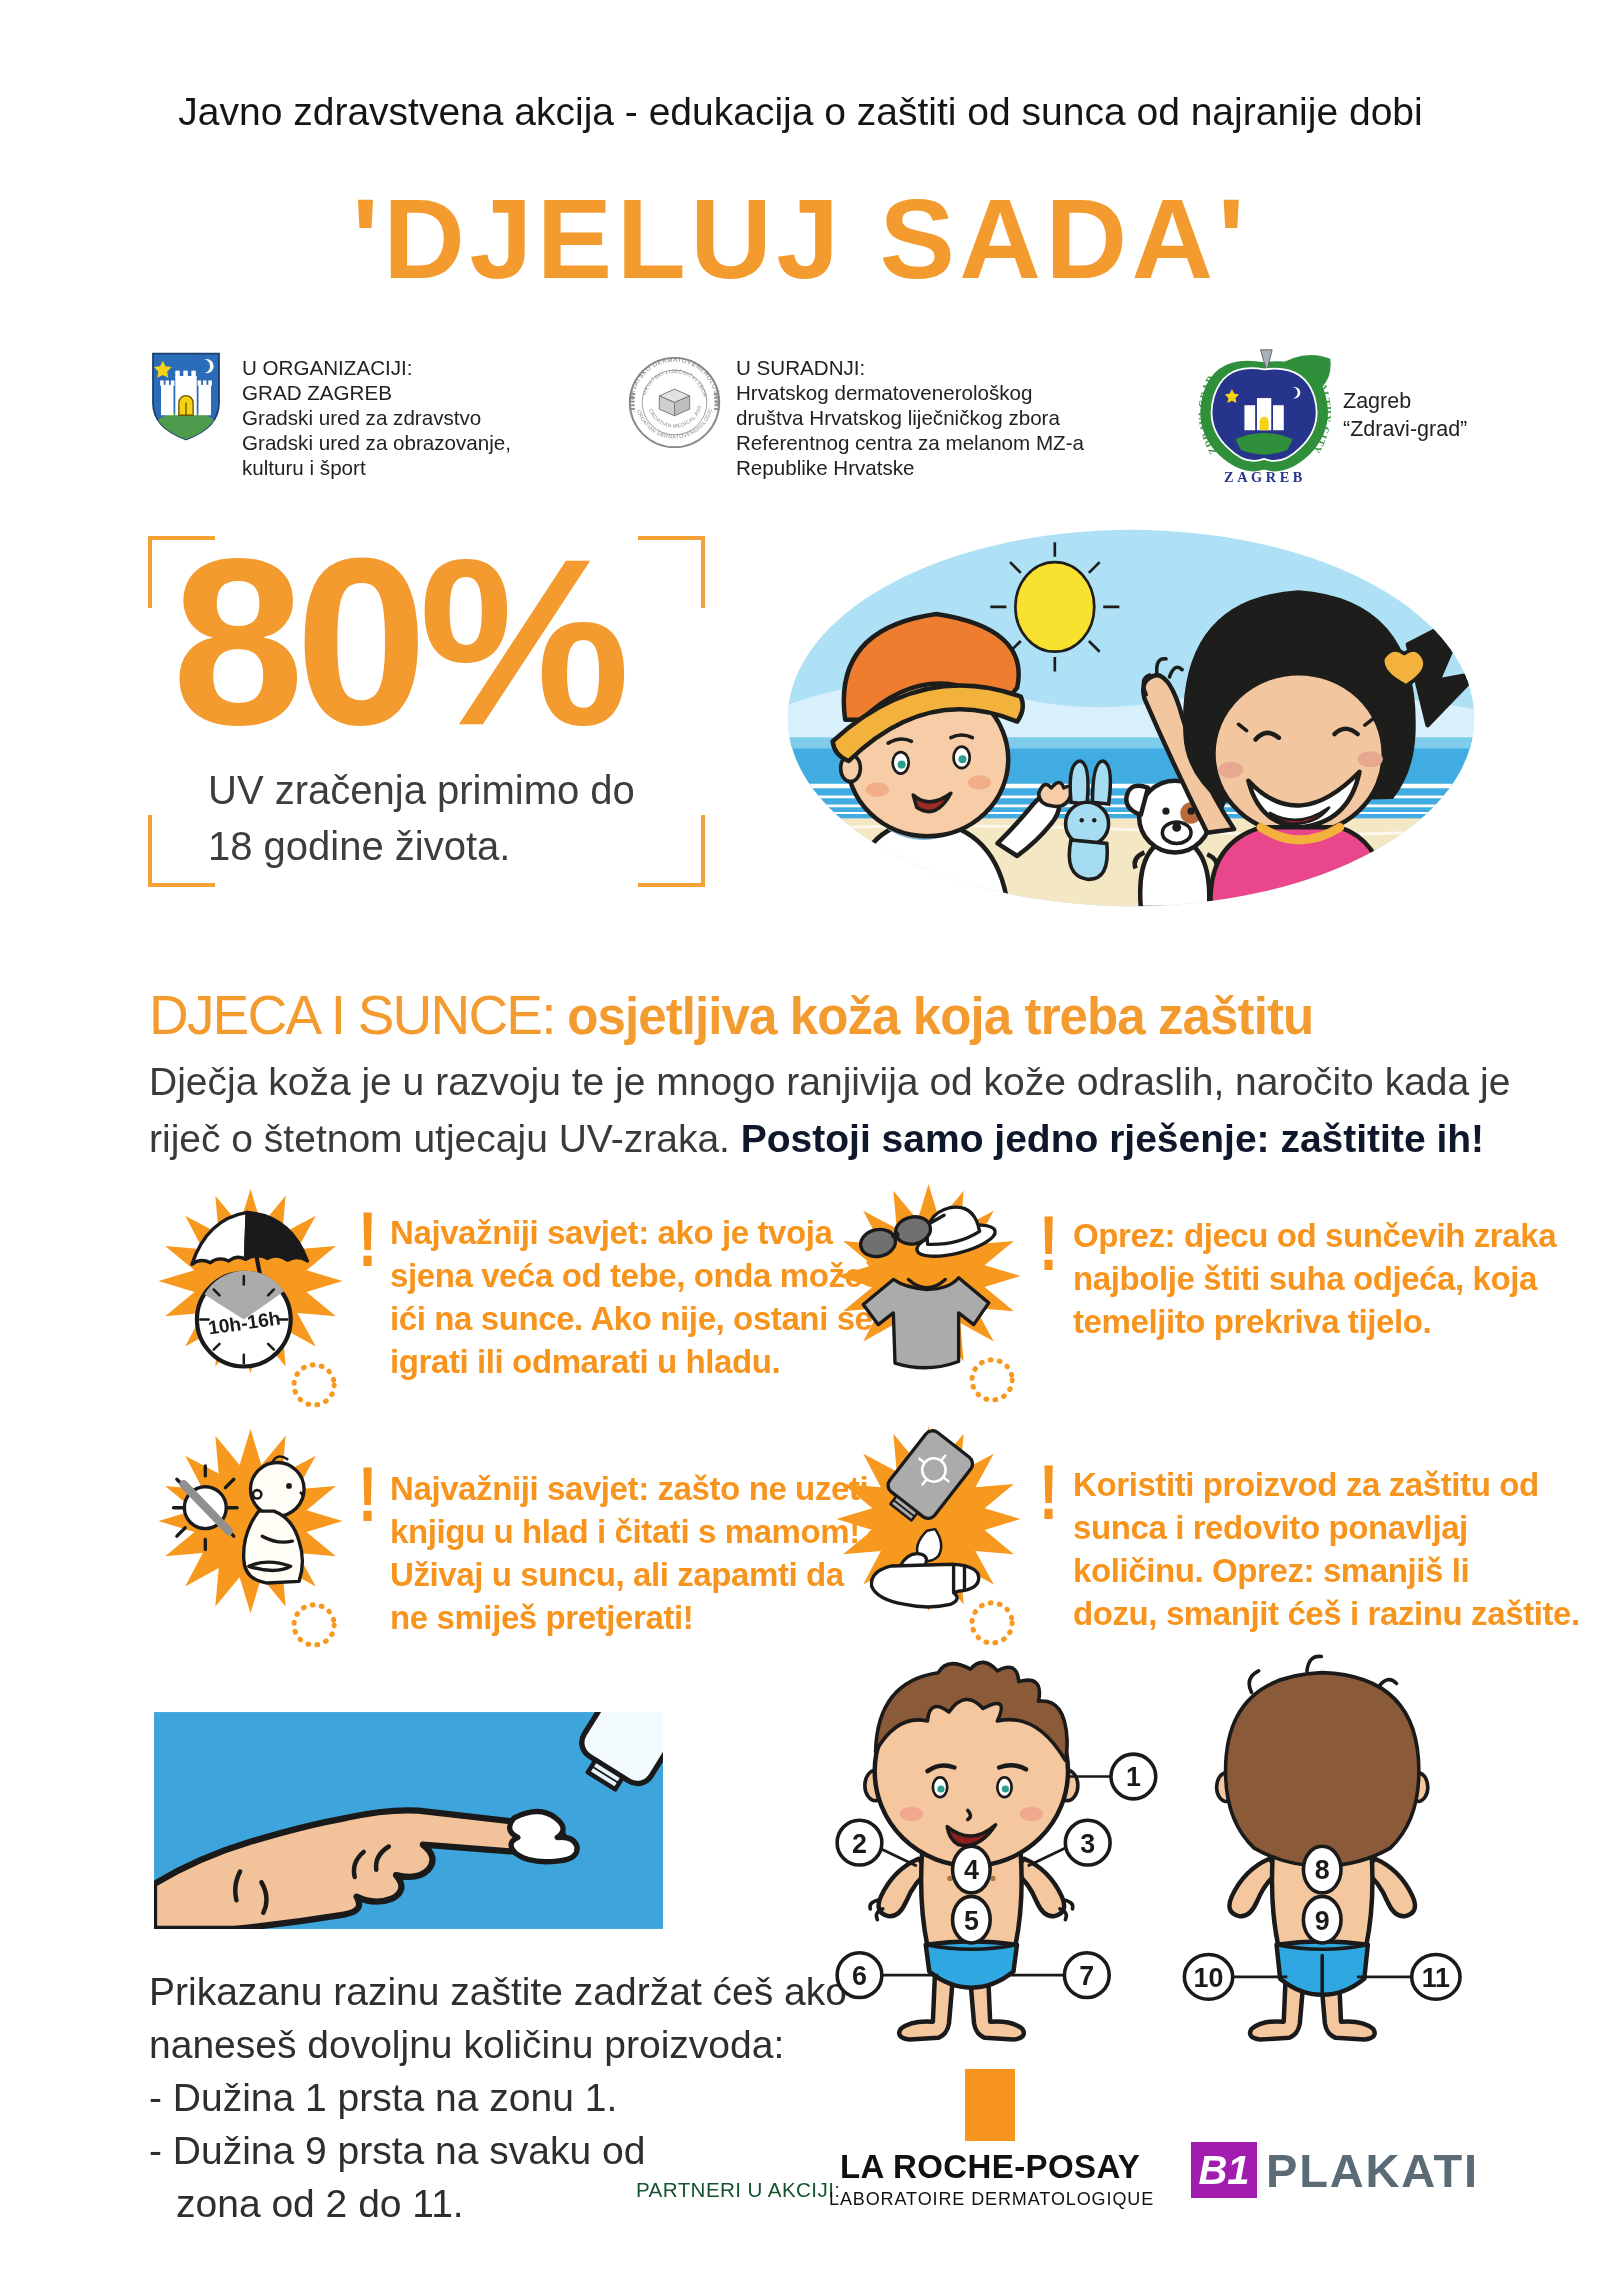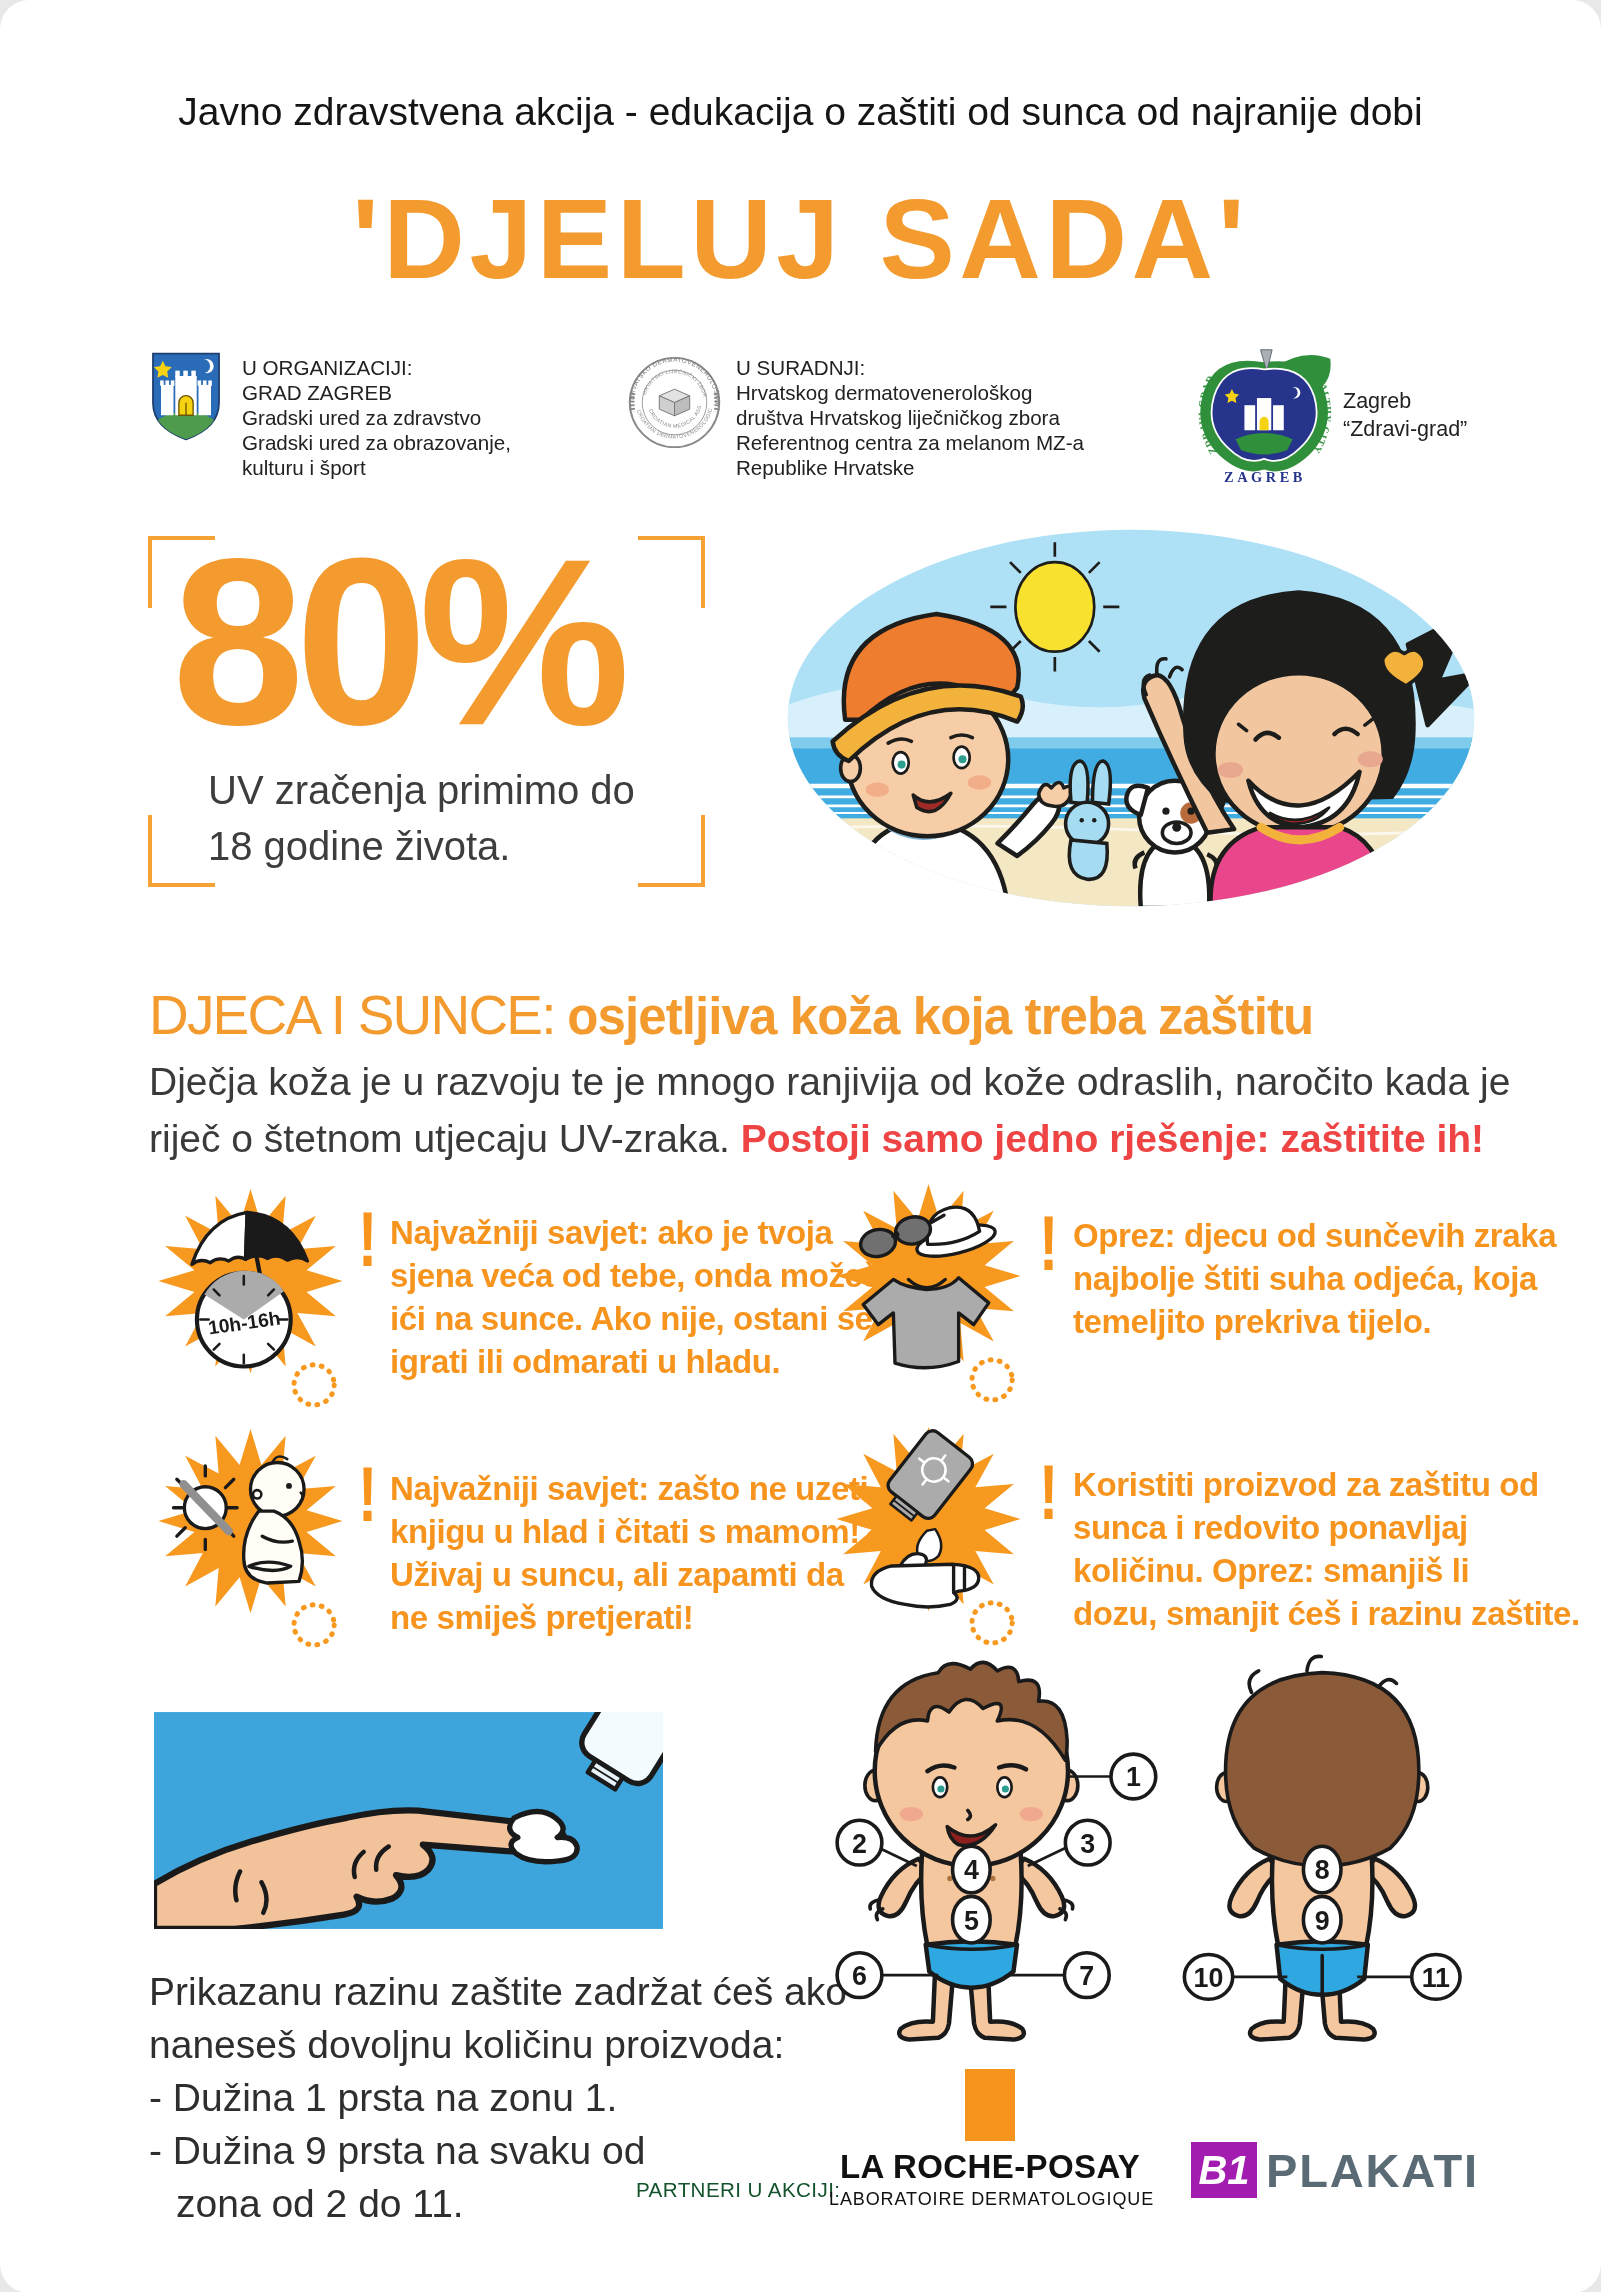--- a/index.html
+++ b/index.html
@@ -1,20 +1,19 @@
 <!DOCTYPE html>
 <html style="font-size:14.3px"><head>
 <meta charset="utf-8">
 <style>
   html,body { margin:0; padding:0; background:#e8e8e8; }
   .poster {
     position:relative; width:1601px; height:2293px; background:#ffffff;
     font-family:"Liberation Sans", sans-serif; overflow:hidden; margin:0 auto;
     color:#1b1b1b;
-    border-radius:29px;
   }
   .abs { position:absolute; }
 
   .top-subtitle { left:0; right:0; top:90px; text-align:center;
     font-size:39px; letter-spacing:0; color:#151515; }
   .big-title { left:0; right:0; top:183px; text-align:center;
     font-size:113px; font-weight:700; letter-spacing:4.5px; color:#F49B30; line-height:1; }
 
   .org-text { font-size:20.6px; line-height:25px; color:#222; }
   .org-left-text  { left:242px;  top:355px; }
@@ -33,21 +32,21 @@
   .stat-line { left:208px; font-size:40px; color:#3d3d3d; }
   .stat-line1 { top:768px; } .stat-line2 { top:824px; }
 
   .beach { left:786px; top:528px; width:690px; height:380px; }
 
   .section-title { left:149px; top:983px; white-space:nowrap; }
   .section-title .lead { font-size:55px; font-weight:400; letter-spacing:-1.8px; color:#F49B30; }
   .section-title .rest { font-size:51px; font-weight:700; letter-spacing:-0.9px; color:#F49B30; margin-left:12.5px; }
   .para-line { left:149px; font-size:39px; color:#3a3a3a; white-space:nowrap; }
   .para-1 { top:1060px; } .para-2 { top:1117px; }
-  .para-bold { font-weight:700; color:#ef4444; }
+  .para-bold { font-weight:700; color:#0f172a; }
 
   .tip-icon { width:201px; height:226px; }
   .tip-bang { font-size:77px; font-weight:700; color:#F7941E; line-height:0.9;
     transform:scaleX(.75); transform-origin:left top; }
   .tip-text div { font-size:33px; font-weight:700; color:#F7941E; line-height:43px;
     letter-spacing:-0.4px; white-space:nowrap; }
 
   .hand-panel { left:154px; top:1712px; width:509px; height:217px; }
 
   .app-line { left:149px; font-size:39px; color:#2e2e2e; white-space:nowrap; }

